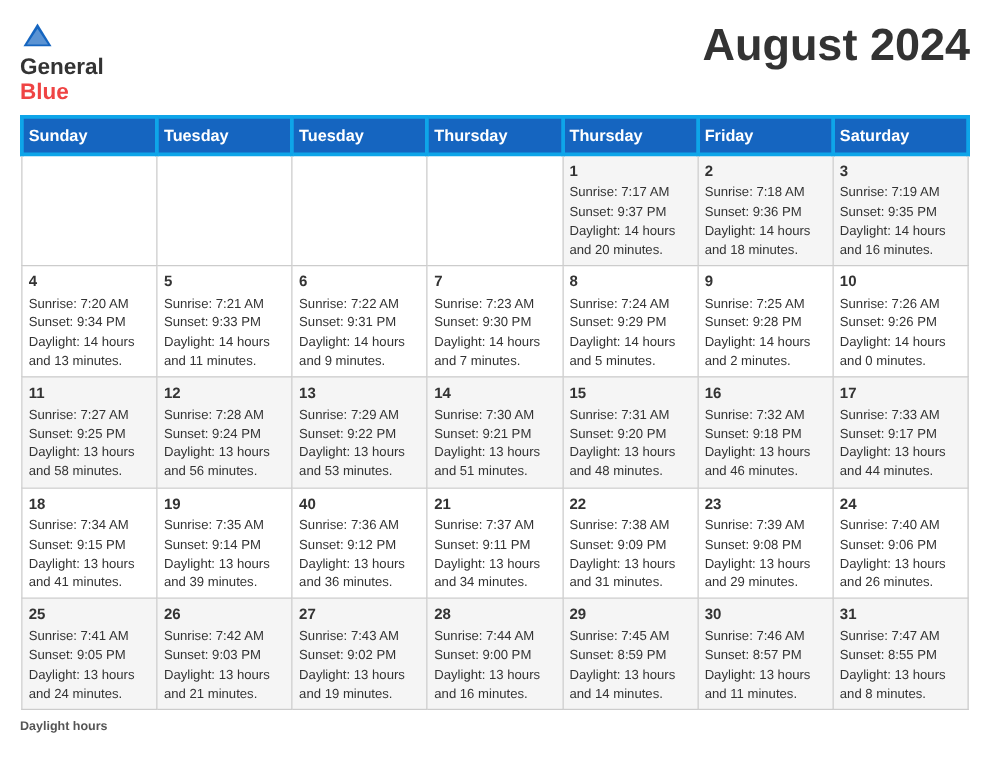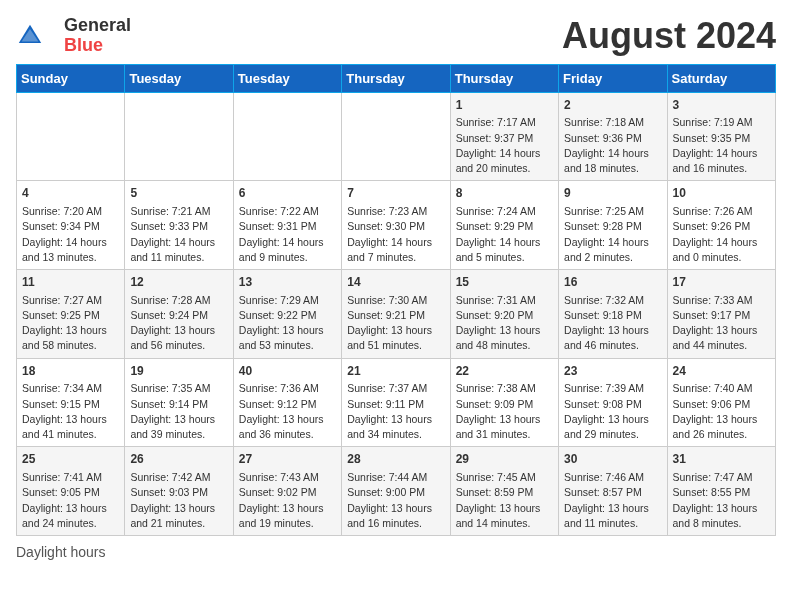--- a/index.html
+++ b/index.html
@@ -11,22 +11,23 @@
       padding: 16px;
     }
     .header {
       display: flex;
       justify-content: space-between;
       align-items: flex-start;
       margin-bottom: 8px;
     }
     .logo {
       display: flex;
-      align-items: center;
-      gap: 20px;
+      align-items: flex-start;
+      gap: 0;
+      flex-direction: column;
     }
     .logo-text {
       font-size: 18px;
       font-weight: bold;
       line-height: 1.1;
     }
     .logo-text .general { color: #333; }
     .logo-text .blue { color: #ef4444; }
     .logo-icon {
       width: 28px;
@@ -52,21 +53,21 @@
       border-collapse: collapse;
       font-size: 11px;
     }
     .calendar thead th {
       background-color: #1565c0;
       color: #fff;
       padding: 6px 4px;
       text-align: left;
       font-size: 13px;
       font-weight: bold;
-      border: 1px solid #0ea5e9;
+      border: 3px solid #0ea5e9;
     }
     .calendar tbody td {
       border: 1px solid #ccc;
       vertical-align: top;
       padding: 4px 5px;
       width: 108px;
       height: 85px;
       background: #fff;
       color: #333;
       line-height: 1.4;
@@ -86,22 +87,23 @@
     .day-info {
       font-size: 10.5px;
       color: #333;
       line-height: 1.45;
     }
     .empty-cell {
       background: #fff !important;
     }
     .footer {
       margin-top: 8px;
-      font-size: 14px;
+      font-size: 10px;
       color: #555;
+      font-weight: bold;
     }
   </style>
 </head>
 <body>
 
 <div class="header">
   <div class="logo">
     <svg class="logo-icon" viewBox="0 0 40 40">
       <polygon points="20,4 36,30 4,30" fill="#1565c0"></polygon>
       <polygon points="20,10 32,28 8,28" fill="#fff" opacity="0.3"></polygon>

